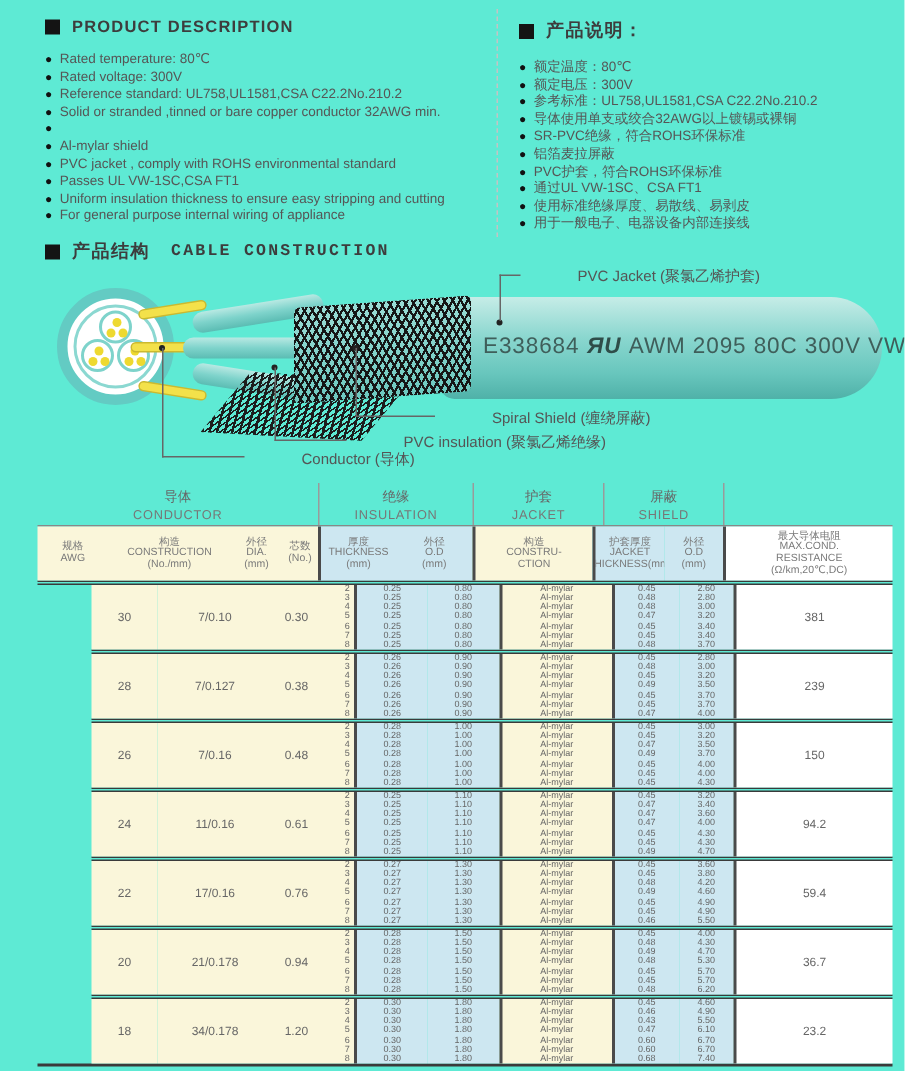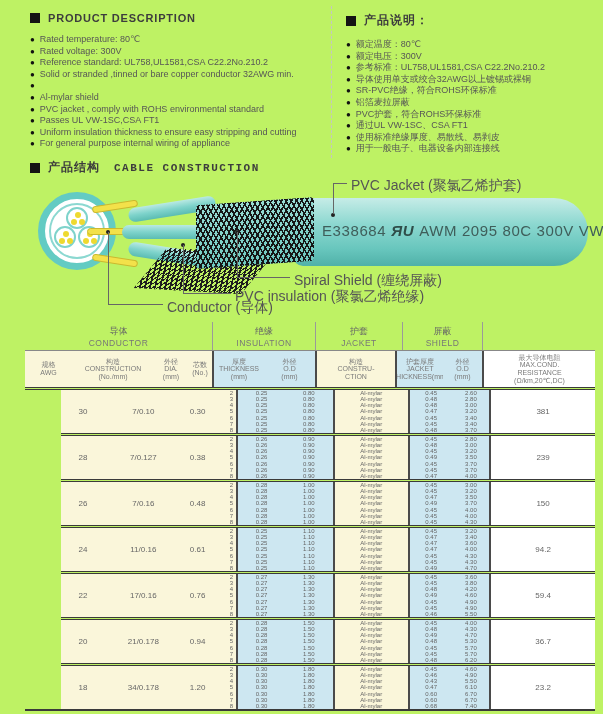--- a/index.html
+++ b/index.html
@@ -1,16 +1,16 @@
 <!DOCTYPE html>
 <html><head>
 <meta charset="utf-8">
 <style>
   html,body{margin:0;padding:0;background:#fff;}
-  .page{position:relative;width:603px;height:714px;background:#bef264;overflow:hidden;
+  .page{position:relative;width:603px;height:714px;background:#5eead4;overflow:hidden;
         font-family:"Liberation Sans","DejaVu Sans",sans-serif;color:#555;}
   
   .sec{position:absolute;}
   .desc-en{left:30px;top:12px;width:298px;}
   .desc-zh{left:346px;top:12px;width:250px;}
   .col-divider{position:absolute;left:331px;top:6px;height:152px;border-left:1px dashed #c4c4c4;}
   h2{font-size:11px;color:#3d3d3d;letter-spacing:.8px;font-weight:bold;
      display:flex;align-items:center;gap:8px;margin:0;}
   h2 .zh-t{font-size:12px;letter-spacing:1px;}
   .sq{width:10px;height:10px;background:#141414;display:inline-block;flex:0 0 auto;}
@@ -44,21 +44,21 @@
       repeating-linear-gradient(-60deg,#161616 0 1.5px,transparent 1.5px 4.5px),
       linear-gradient(180deg,#9adcd5,#6cc8bf);
     transform:skewY(-4deg);}
   .shield-flap{position:absolute;left:148px;top:76px;width:112px;height:40px;
     background:
       repeating-linear-gradient(60deg,#1d1d1d 0 1.5px,transparent 1.5px 4.5px),
       repeating-linear-gradient(-60deg,#1d1d1d 0 1.5px,transparent 1.5px 4.5px);
     transform:skewX(-38deg) rotate(3deg);}
   .lead{position:absolute;background:#666;}
   .ldot{position:absolute;width:4px;height:4px;border-radius:50%;background:#222;}
-  .dlabel{position:absolute;font-size:14px;color:#555;white-space:nowrap;}
+  .dlabel{position:absolute;font-size:10px;color:#555;white-space:nowrap;margin-left:34px;}
   
   .spec-table{position:absolute;left:25px;top:322px;width:570px;color:#666;}
   .thead-groups{display:flex;height:28px;border-bottom:1px solid #888;}
   .ghc{display:flex;flex-direction:column;align-items:center;justify-content:center;box-sizing:border-box;}
   .ghc .zh{font-size:9px;color:#666;}
   .ghc .en{font-size:8.5px;letter-spacing:.5px;color:#777;}
   .g-conductor{width:187px}
   .g-insulation{width:103px;border-left:1px solid #9a9a9a}
   .g-shield{width:80px;border-left:1px solid #9a9a9a}
   .g-jacket{width:87px;border-left:1px solid #9a9a9a}

